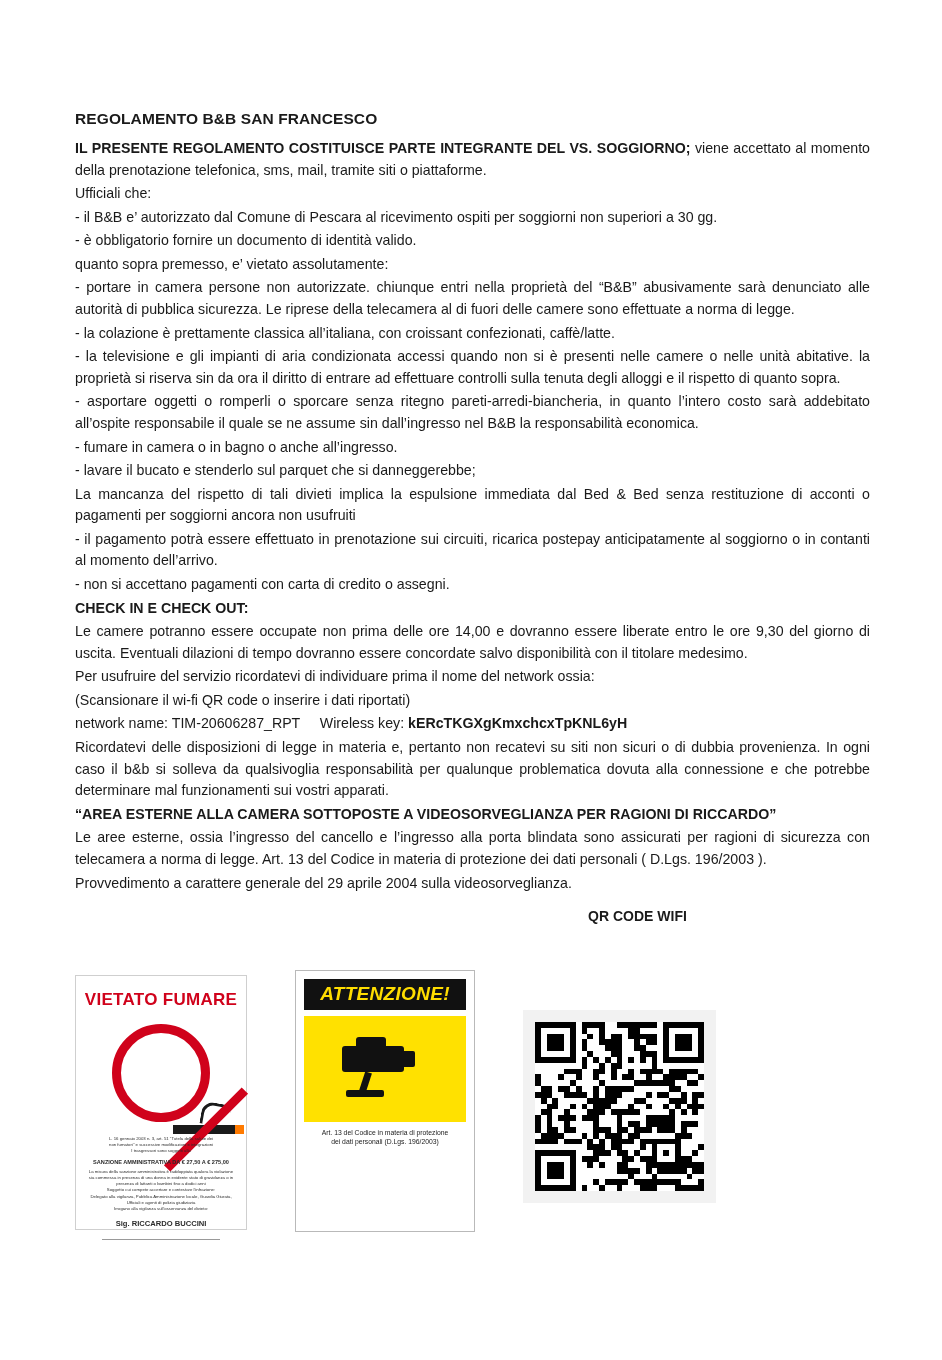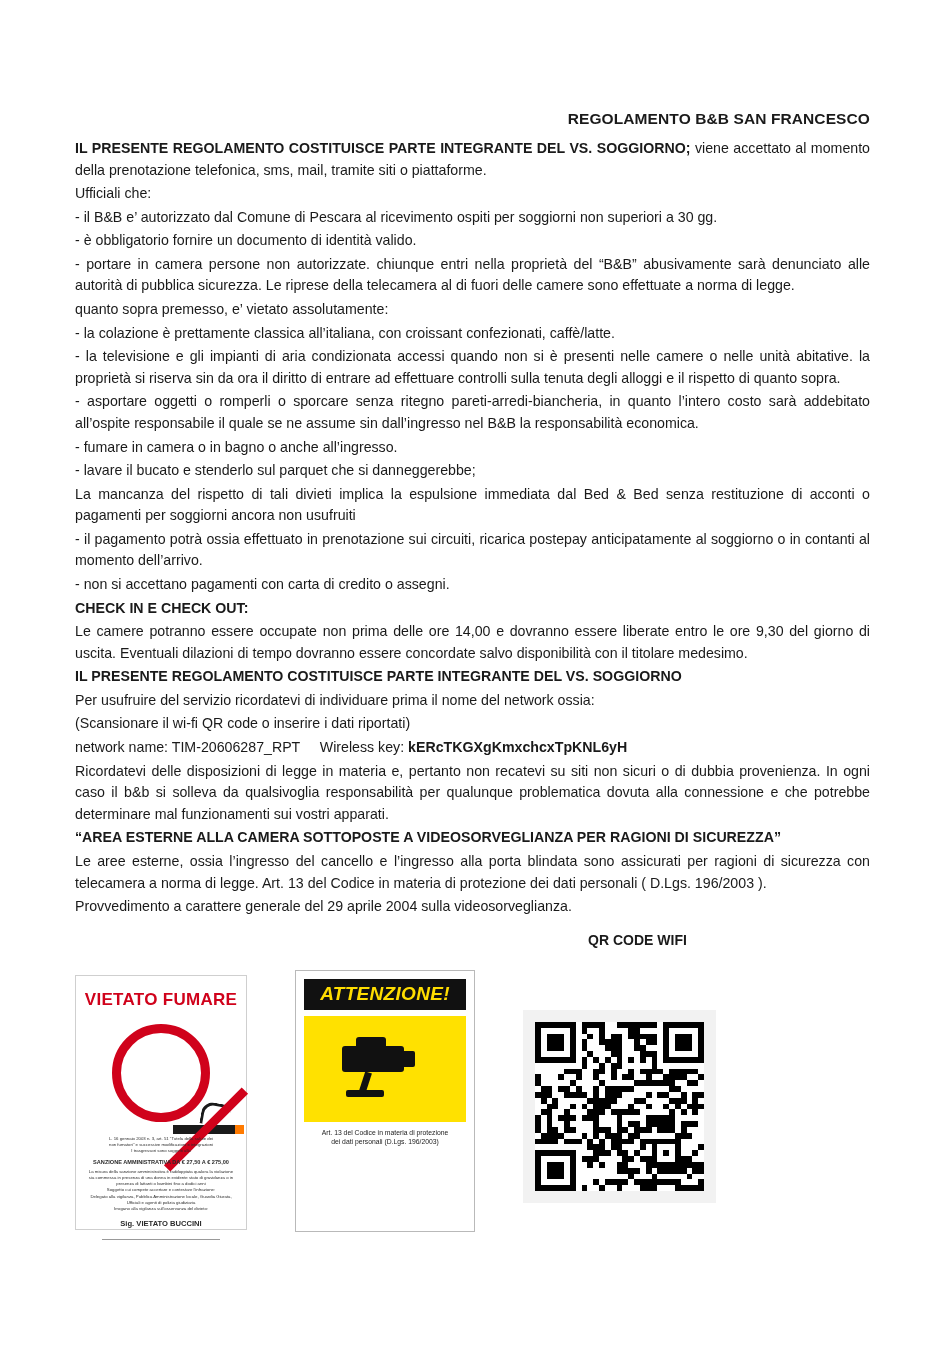--- a/index.html
+++ b/index.html
@@ -24,21 +24,21 @@
   }
   .content {
     position: absolute;
     left: 75px;
     top: 110px;
     width: 795px;
   }
   h1.doc-title {
     font-size: 15.5px;
     font-weight: bold;
-    text-align: right;
+    text-align: left;
     margin: 0 0 10px 0;
     letter-spacing: 0.1px;
   }
   p.line {
     font-size: 14.2px;
     line-height: 1.52;
     margin: 0 0 2px 0;
     text-align: justify;
     text-justify: inter-word;
   }
@@ -277,50 +277,49 @@
 
   <div class="content">
 
     <h1 class="doc-title">REGOLAMENTO B&amp;B SAN FRANCESCO</h1>
 
     <p class="line"><span class="b">IL PRESENTE REGOLAMENTO COSTITUISCE PARTE INTEGRANTE DEL VS. SOGGIORNO;</span><span> viene accettato al momento della prenotazione telefonica, sms, mail, tramite siti o piattaforme.</span></p>
 
     <p class="line nojust">Ufficiali che:</p>
     <p class="line nojust">- il B&amp;B e’ autorizzato dal Comune di Pescara al ricevimento ospiti per soggiorni non superiori a 30 gg.</p>
     <p class="line nojust">- è obbligatorio fornire un documento di identità valido.</p>
+    <p class="line nojust">quanto sopra premesso, e’ vietato assolutamente:</p>
     <p class="line">- portare in camera persone non autorizzate. chiunque entri nella proprietà del “B&amp;B” abusivamente sarà denunciato alle autorità di pubblica sicurezza. Le riprese della telecamera al di fuori delle camere sono effettuate a norma di legge.</p>
-    <p class="line nojust">quanto sopra premesso, e’ vietato assolutamente:</p>
     <p class="line nojust">- la colazione è prettamente classica all’italiana, con croissant confezionati, caffè/latte.</p>
     <p class="line">- la televisione e gli impianti di aria condizionata accessi quando non si è presenti nelle camere o nelle unità abitative. la proprietà si riserva sin da ora il diritto di entrare ad effettuare controlli sulla tenuta degli alloggi e il rispetto di quanto sopra.</p>
     <p class="line">- asportare oggetti o romperli o sporcare senza ritegno pareti-arredi-biancheria, in quanto l’intero costo sarà addebitato all’ospite responsabile il quale se ne assume sin dall’ingresso nel B&amp;B la responsabilità economica.</p>
     <p class="line nojust">- fumare in camera o in bagno o anche all’ingresso.</p>
     <p class="line nojust">- lavare il bucato e stenderlo sul parquet che si danneggerebbe;</p>
     <p class="line">La mancanza del rispetto di tali divieti implica la espulsione immediata dal Bed &amp; Bed senza restituzione di acconti o pagamenti per soggiorni ancora non usufruiti</p>
 
-    <p class="line">- il pagamento potrà ossia effettuato in prenotazione sui circuiti, ricarica postepay anticipatamente al soggiorno o in contanti al momento dell’arrivo.</p>
+    <p class="line">- il pagamento potrà essere effettuato in prenotazione sui circuiti, ricarica postepay anticipatamente al soggiorno o in contanti al momento dell’arrivo.</p>
     <p class="line nojust">- non si accettano pagamenti con carta di credito o assegni.</p>
 
     <p class="section-head">CHECK IN E CHECK OUT:</p>
     <p class="line">Le camere potranno essere occupate non prima delle ore 14,00 e dovranno essere liberate entro le ore 9,30 del giorno di uscita. Eventuali dilazioni di tempo dovranno essere concordate salvo disponibilità con il titolare medesimo.</p>
 
-    <p class="section-head">IL PRESENTE REGOLAMENTO COSTITUISCE PARTE INTEGRANTE DEL VS. SOGGIORNO</p>
     <p class="line nojust">Per usufruire del servizio ricordatevi di individuare prima il nome del network ossia:</p>
     <p class="line nojust">(Scansionare il wi-fi QR code o inserire i dati riportati)</p>
 
     <p class="line nojust">
       <span>network name:</span>
       <span>TIM-20606287_RPT</span>
       &nbsp;&nbsp;&nbsp;
       <span>Wireless key:</span>
       <span class="b">kERcTKGXgKmxchcxTpKNL6yH</span>
     </p>
 
     <p class="line">Ricordatevi delle disposizioni di legge in materia e, pertanto non recatevi su siti non sicuri o di dubbia provenienza. In ogni caso il b&amp;b si solleva da qualsivoglia responsabilità per qualunque problematica dovuta alla connessione e che potrebbe determinare mal funzionamenti sui vostri apparati.</p>
 
-    <p class="section-head">“AREA ESTERNE ALLA CAMERA SOTTOPOSTE A VIDEOSORVEGLIANZA PER RAGIONI DI SICUREZZA”</p>
+    <p class="section-head">“AREA ESTERNE ALLA CAMERA SOTTOPOSTE A VIDEOSORVEGLIANZA PER RAGIONI DI RICCARDO”</p>
     <p class="line">Le aree esterne, ossia l’ingresso del cancello e l’ingresso alla porta blindata sono assicurati per ragioni di sicurezza con telecamera a norma di legge. Art. 13 del Codice in materia di protezione dei dati personali ( D.Lgs. 196/2003 ).</p>
     <p class="line nojust">Provvedimento a carattere generale del 29 aprile 2004 sulla videosorveglianza.</p>
 
     <p class="qr-label">QR CODE WIFI</p>
   </div>
 
   <div class="images">
 
     <div class="sign-smoke">
       <div class="title">VIETATO FUMARE</div>
@@ -331,21 +330,21 @@
       </div>
       <div class="lawtext">
         <div>L. 16 gennaio 2003 n. 3, art. 51 "Tutela della salute dei</div>
         <div>non fumatori" e successive modificazioni e integrazioni</div>
         <div>I trasgressori sono soggetti alla</div>
         <div class="fine">SANZIONE AMMINISTRATIVA DA € 27,50 A € 275,00</div>
         <div>La misura della sanzione amministrativa è raddoppiata qualora la violazione sia commessa in presenza di una donna in evidente stato di gravidanza o in presenza di lattanti o bambini fino a dodici anni</div>
         <div>Soggetto cui compete accertare e contestare l'infrazione:</div>
         <div>Delegato alla vigilanza, Pubblica Amministrazione locale, Guardia Giurata, Ufficiali e agenti di polizia giudiziaria</div>
         <div>Irrogano alla vigilanza sull'osservanza del divieto:</div>
-        <div class="resp">Sig. VIETATO BUCCINI</div>
+        <div class="resp">Sig. RICCARDO BUCCINI</div>
         <div class="rule"></div>
       </div>
     </div>
 
     <div class="sign-cctv">
       <div class="cctv-attention">ATTENZIONE!</div>
       <div class="cctv-yellow">
         <div class="cam-top"></div>
         <div class="cam-body"></div>
         <div class="cam-lens"></div>

